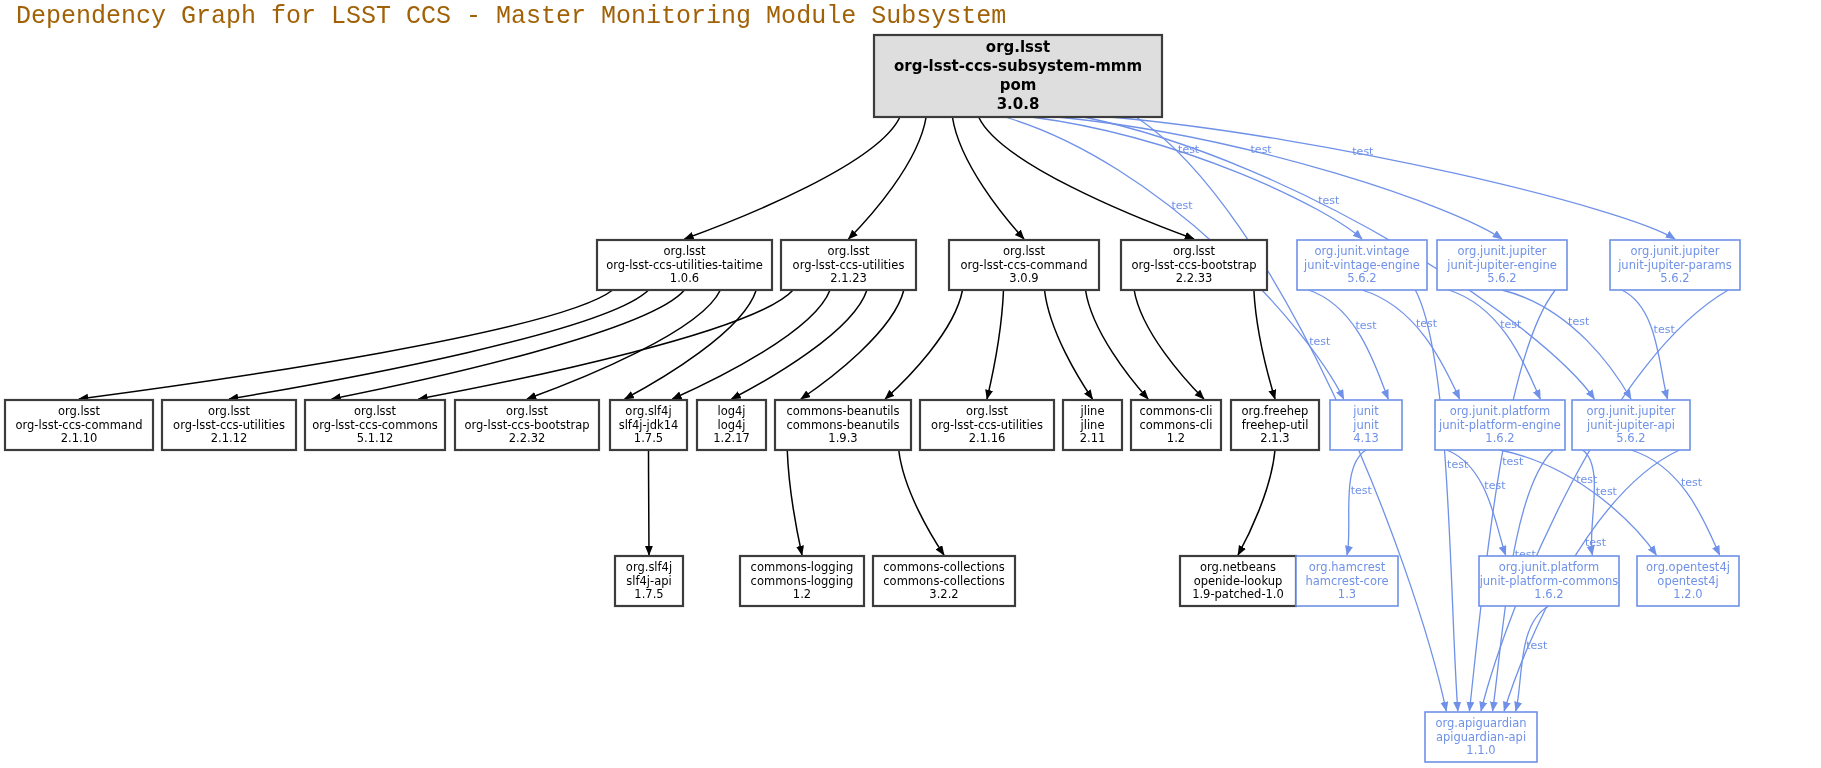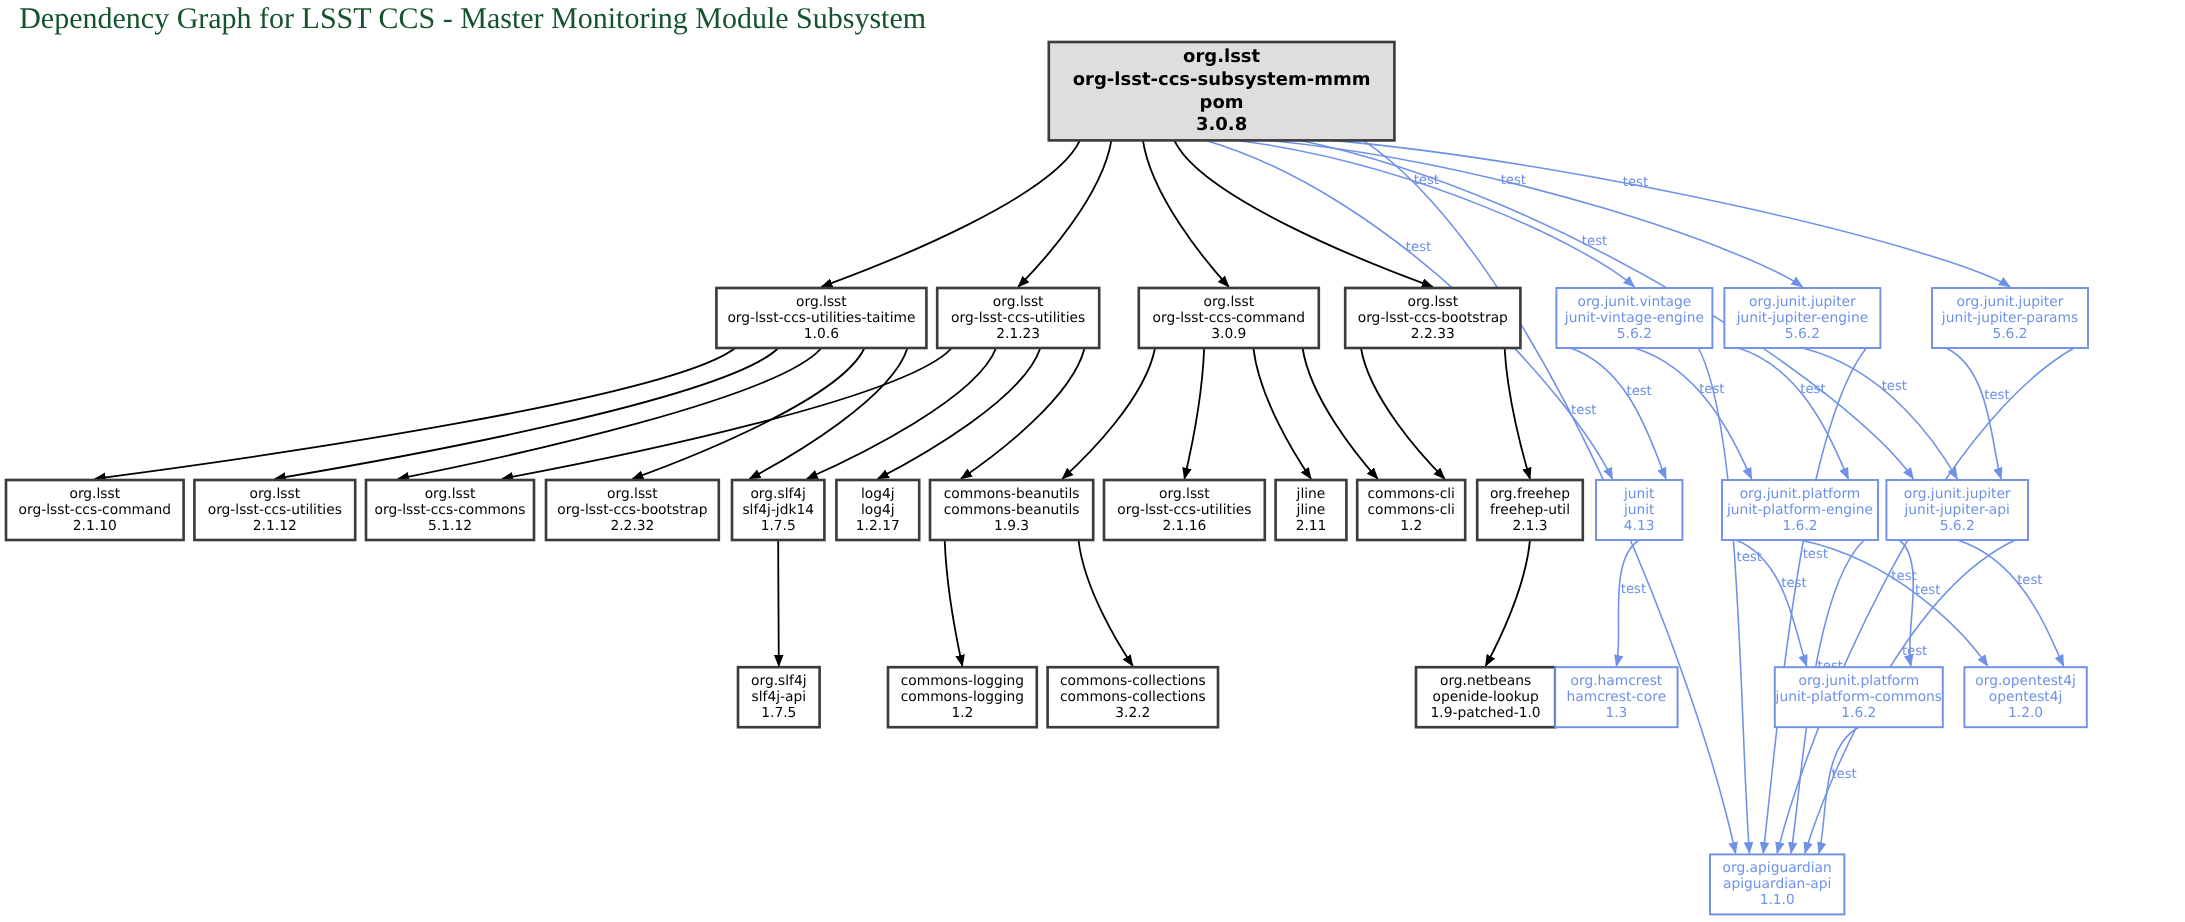--- a/index.html
+++ b/index.html
@@ -6,23 +6,23 @@
   body{
     width:1821px;height:768px;
     background:#ffffff;
     font-family:"DejaVu Sans", sans-serif;
     overflow:hidden;
     position:relative;
   }
   #graph-title{
     position:absolute;
     left:16px; top:2px;
-    font-family:Liberation Serif, serif;
+    font-family:Liberation Mono, monospace;
     font-size:25px;
-    color:#14532d;
+    color:#a16207;
     white-space:nowrap;
   }
   svg#graph{position:absolute;left:0;top:0;width:1821px;height:768px;}
   .node-box{fill:#ffffff;stroke:#3c3c3c;stroke-width:2.2;}
   .node-box.root{fill:#dedede;stroke:#3c3c3c;stroke-width:2.2;}
   .node-box.test{fill:#ffffff;stroke:#6f91e8;stroke-width:1.6;}
   .node-text{
     font-family:"DejaVu Sans", sans-serif;
     font-size:11.5px;
     fill:#000000;

